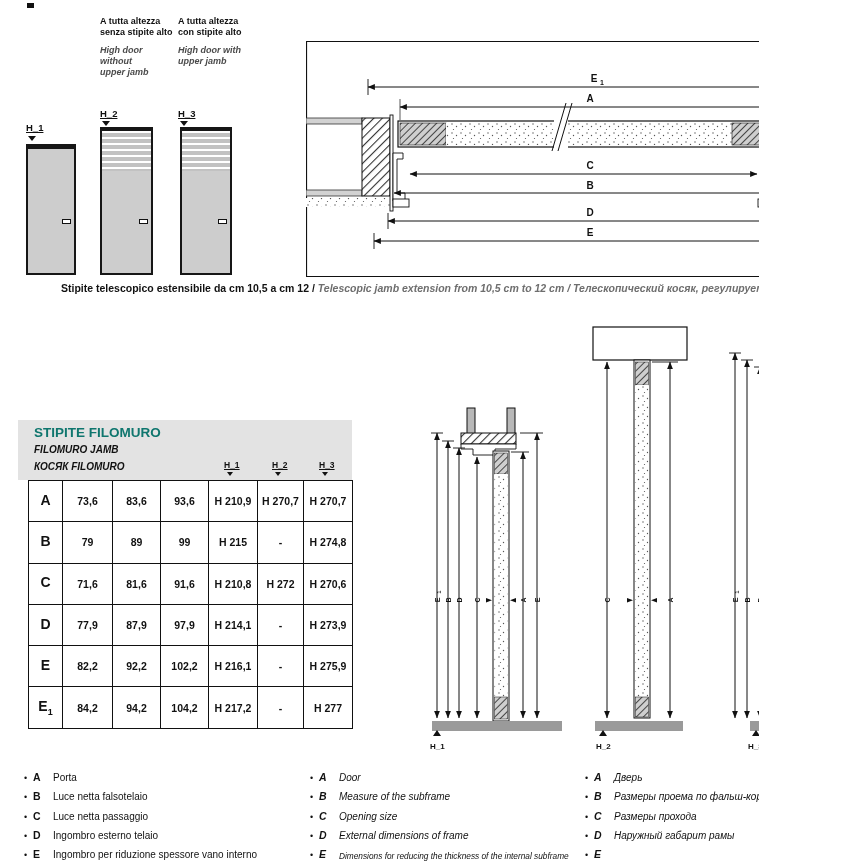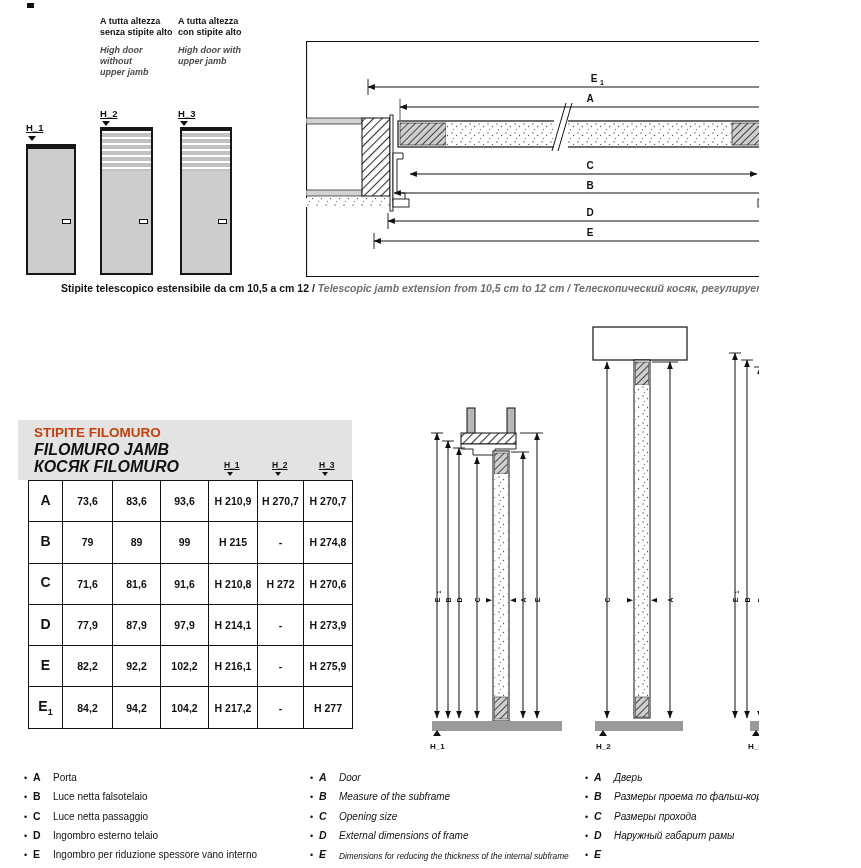--- a/index.html
+++ b/index.html
@@ -21,22 +21,22 @@
 
   
   .caption{font-size:10.5px;color:#111;white-space:nowrap;}
   .caption b{font-weight:bold;margin-left:37px;}
   .caption i{font-style:italic;font-weight:bold;color:#6e6e6e;}
   .caption .sep2{font-style:italic;font-weight:bold;color:#6e6e6e;}
   .caption .sep1{font-weight:bold;color:#111;}
 
   
   .tbl-head{background:#e3e3e3;}
-  .tbl-title1{font-weight:bold;font-size:13.5px;line-height:18px;color:#c2410c;}
-  .tbl-title2{font-weight:bold;font-style:italic;font-size:16px;line-height:18px;color:#111;}
+  .tbl-title1{font-weight:bold;font-size:13.5px;line-height:18px;color:#0f766e;}
+  .tbl-title2{font-weight:bold;font-style:italic;font-size:10px;line-height:18px;color:#111;}
   .tbl-hcol{font-weight:bold;font-size:8.5px;text-decoration:underline;color:#111;}
   table.grid{border-collapse:collapse;table-layout:fixed;}
   table.grid td{border:1px solid #111;text-align:center;vertical-align:middle;
                 font-weight:bold;font-size:10.5px;color:#111;height:40.3px;padding:0;}
   table.grid td.ltr{font-size:14px;}
   table.grid td.ltr sub{font-size:9px;}
 
   
   .legend{display:block;}
   .lg-item{display:flex;align-items:flex-start;line-height:14.2px;}

